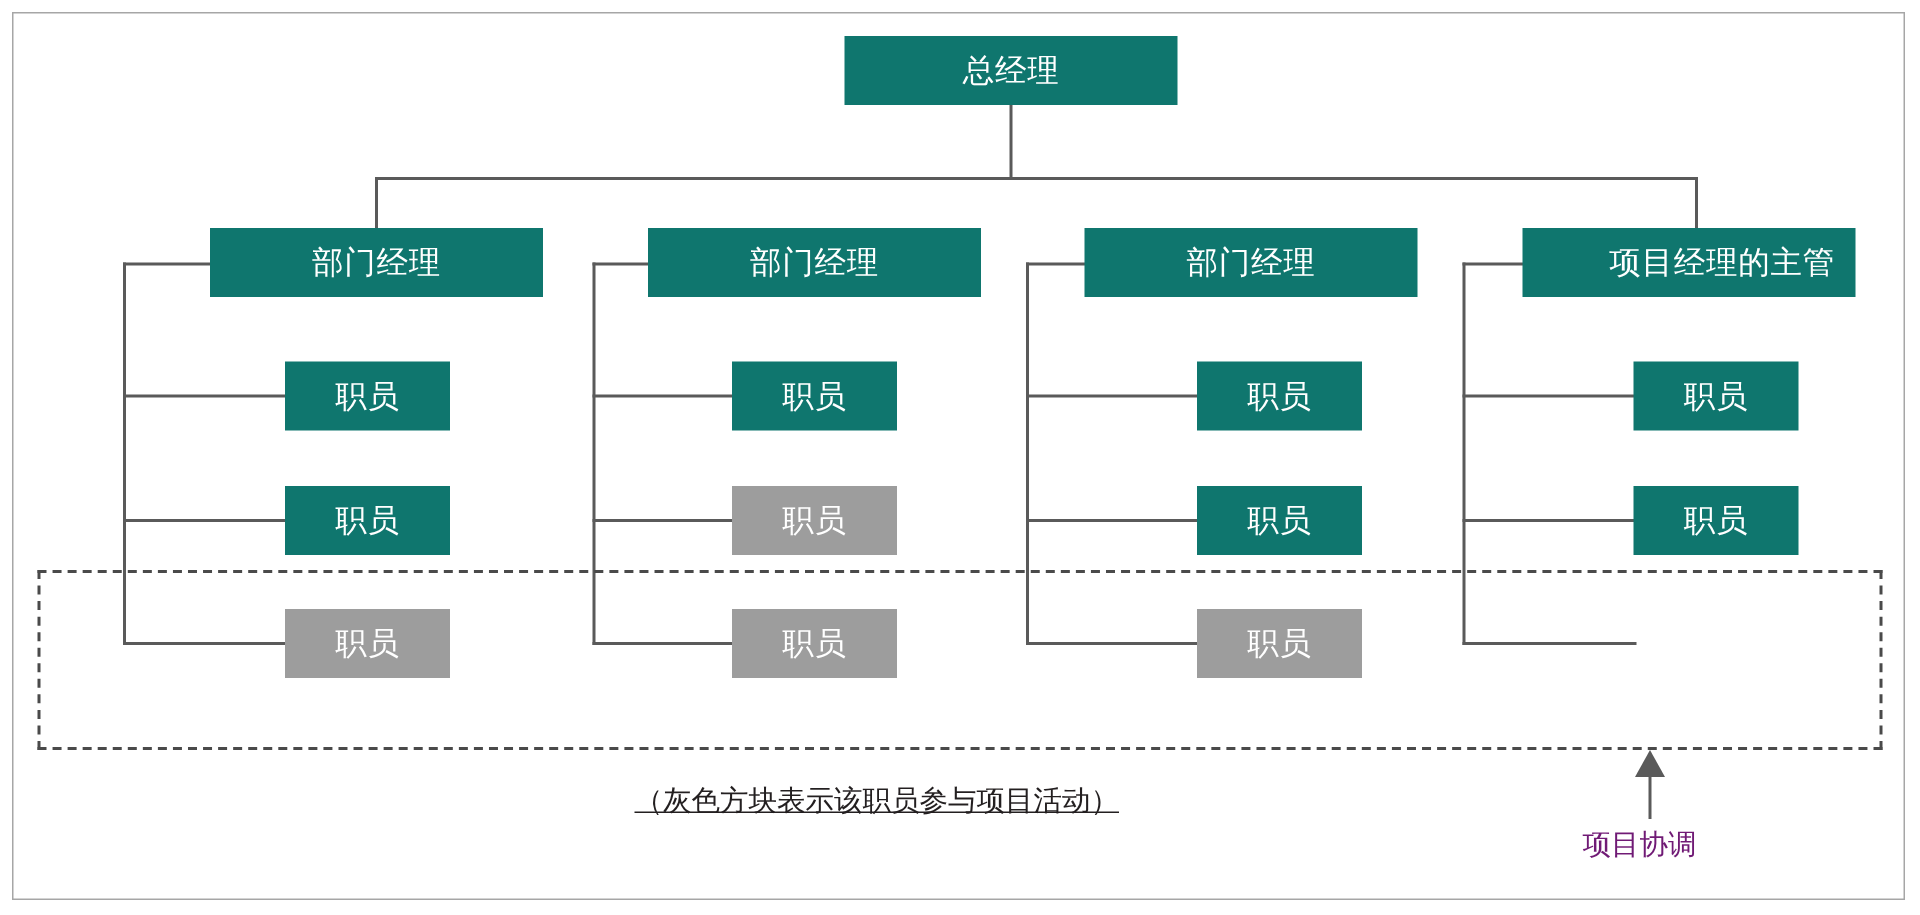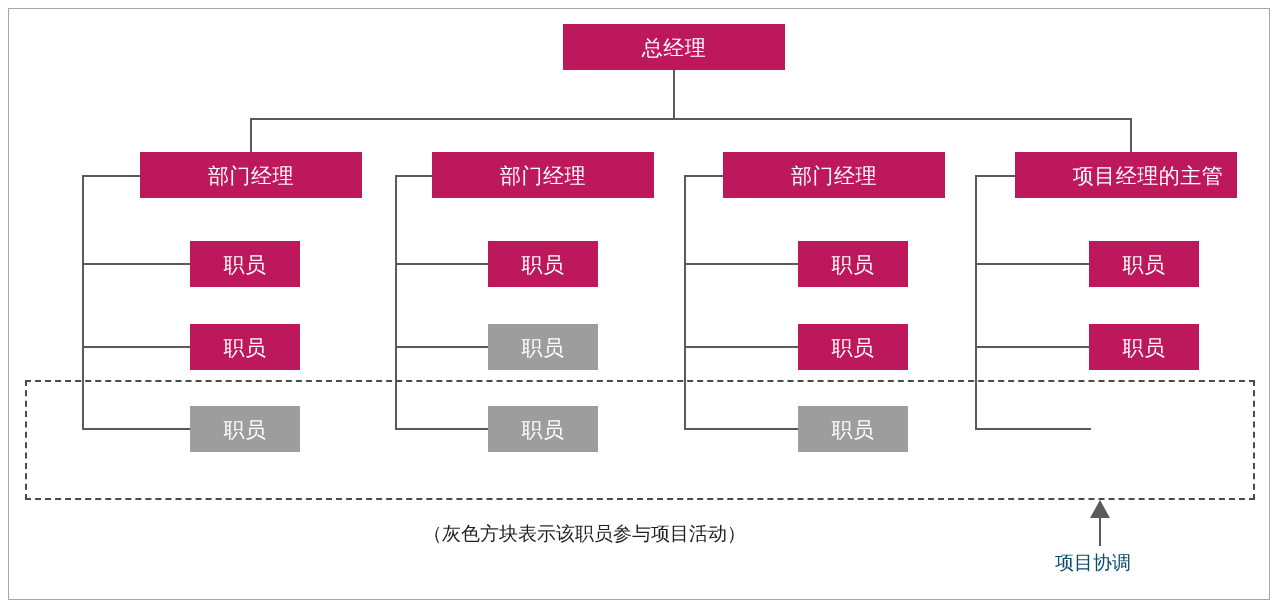--- a/index.html
+++ b/index.html
@@ -34,21 +34,21 @@
     box-sizing: border-box;
     display: flex;
     align-items: center;
     justify-content: center;
     color: #ffffff;
     font-size: 21px;
     line-height: 1;
     letter-spacing: 0.5px;
     white-space: nowrap;
   }
-  .node.blue  { background: #be185d; }
+  .node.blue  { background: #0f766e; }
   .node.gray  { background: #9D9D9D; }
 
   
   .ln {
     position: absolute;
     background: #5a5a5a;
   }
   .ln.h { height: 2px; }
   .ln.v { width: 2px; }
 
@@ -63,21 +63,21 @@
   
   .caption {
     position: absolute;
     font-size: 19px;
     color: #231f20;
     white-space: nowrap;
   }
   .annotation-label {
     position: absolute;
     font-size: 19px;
-    color: #0c4a6e;
+    color: #701a75;
     white-space: nowrap;
   }
   .arrow-up {
     position: absolute;
   }
 </style>
 </head>
 <body>
 
 <div id="canvas">
@@ -164,21 +164,21 @@
   </div>
   <div class="node blue" style="left:1089px; top:241px; width:110px; height:46px;">
     <span>职员</span>
   </div>
   <div class="node blue" style="left:1089px; top:324px; width:110px; height:46px;">
     <span>职员</span>
   </div>
 
   <div class="dashed-box" style="left:25px; top:380px; width:1230px; height:120px;"></div>
 
-  <div class="caption" style="left:423px; top:521px;">（灰色方块表示该职员参与项目活动）</div>
+  <div class="caption" style="left:423px; top:521px;text-decoration:underline;">（灰色方块表示该职员参与项目活动）</div>
 
   <svg class="arrow-up" style="left:1088px; top:500px; width:24px; height:46px;" width="24" height="46" viewBox="0 0 24 46">
     <line x1="12" y1="46" x2="12" y2="14" stroke="#5a5a5a" stroke-width="2"></line>
     <polygon points="12,0 22,18 2,18" fill="#5a5a5a"></polygon>
   </svg>
   <div class="annotation-label" style="left:1055px; top:550px;">项目协调</div>
 
 </div>
 
 </body></html>

